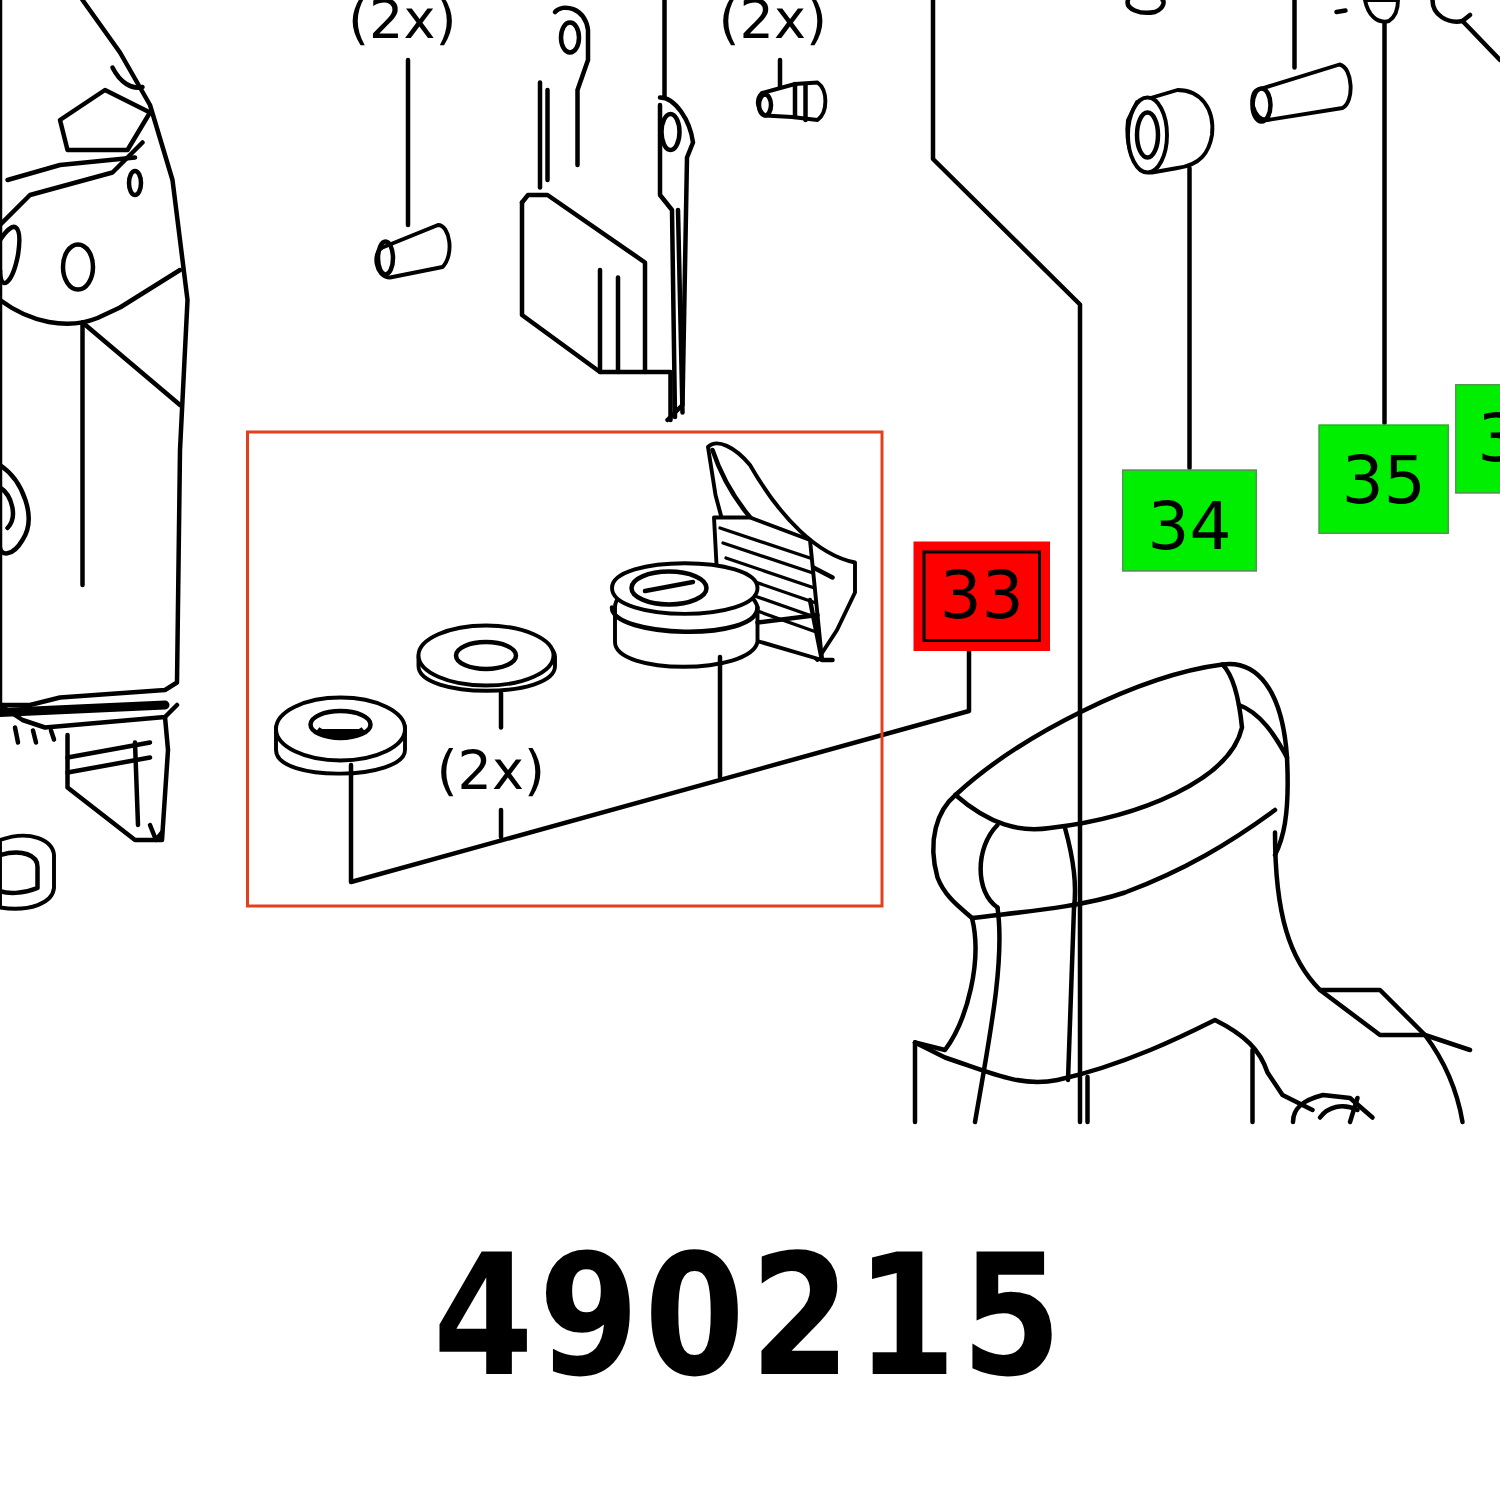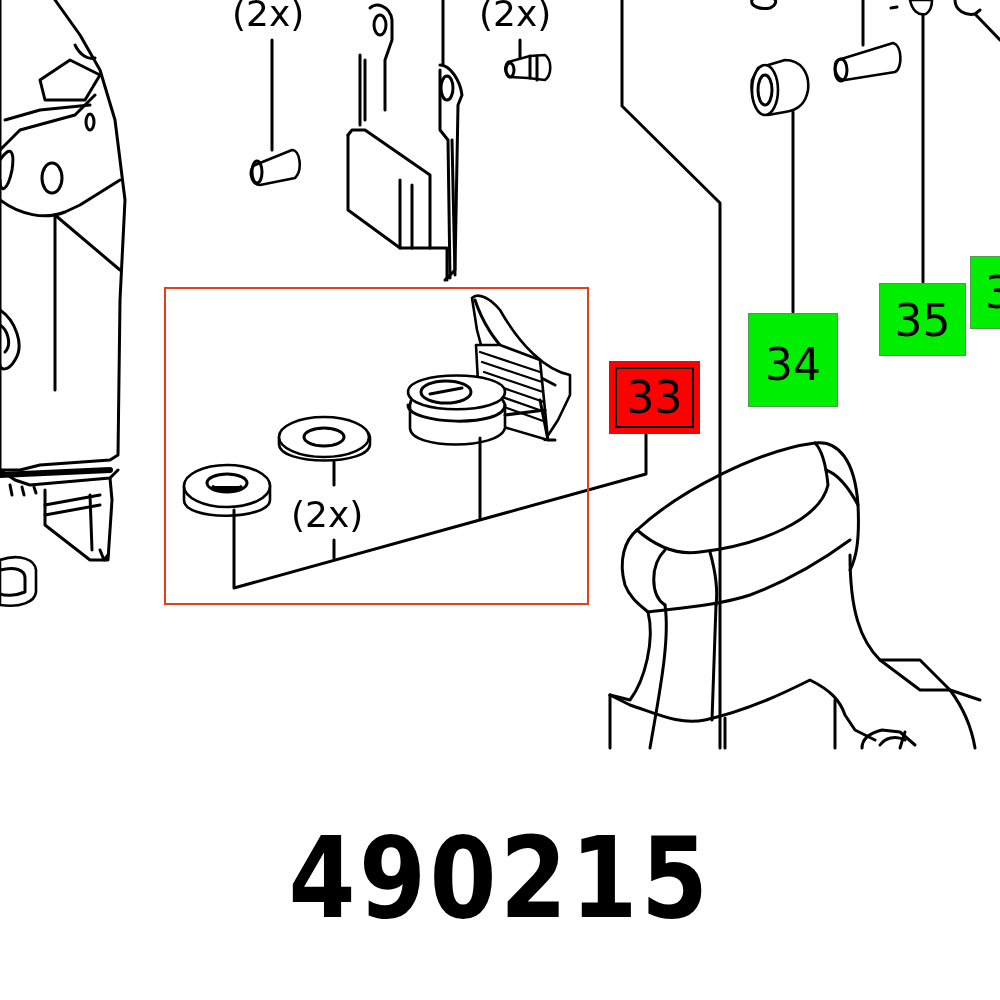--- a/index.html
+++ b/index.html
@@ -181,21 +181,21 @@
 
   <div class="qty" style="left:232px; top:-4px;">(2x)</div>
   <div class="qty" style="left:479px; top:-4px;">(2x)</div>
   <div class="qty" style="left:291px; top:497px; background:#fff;">(2x)</div>
 
   <div class="callout red" style="left:609px; top:361px; width:91px; height:73px;">
     <div class="inner"></div>
     <span>33</span>
   </div>
 
-  <div class="callout green" style="left:748px; top:313px; width:90px; height:94px;text-align:right;">
+  <div class="callout green" style="left:748px; top:313px; width:90px; height:68px;text-align:right;">
     <span style="margin-top:10px;">34</span>
   </div>
 
   <div class="callout green" style="left:879px; top:283px; width:87px; height:73px;">
     <span style="margin-top:2px;text-align:center;">35</span>
   </div>
 
   <div class="callout green" style="left:970px; top:256px; width:60px; height:73px; justify-content:flex-start; padding-left:14px;">
     <span>3</span>
   </div>

